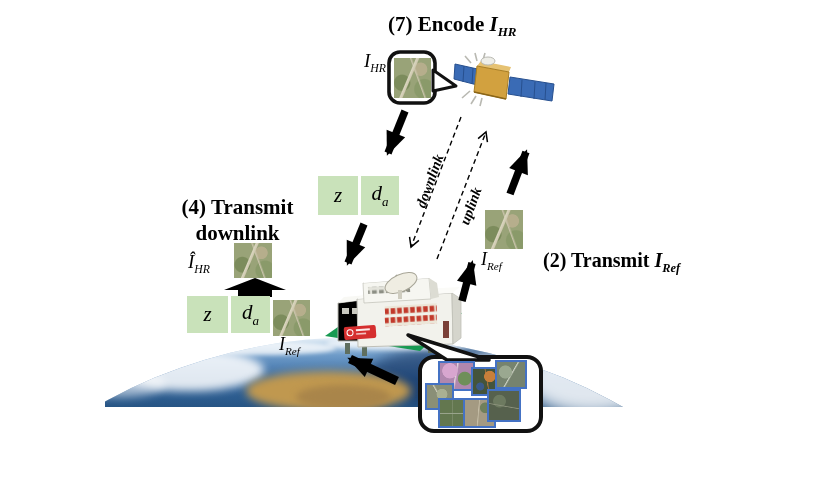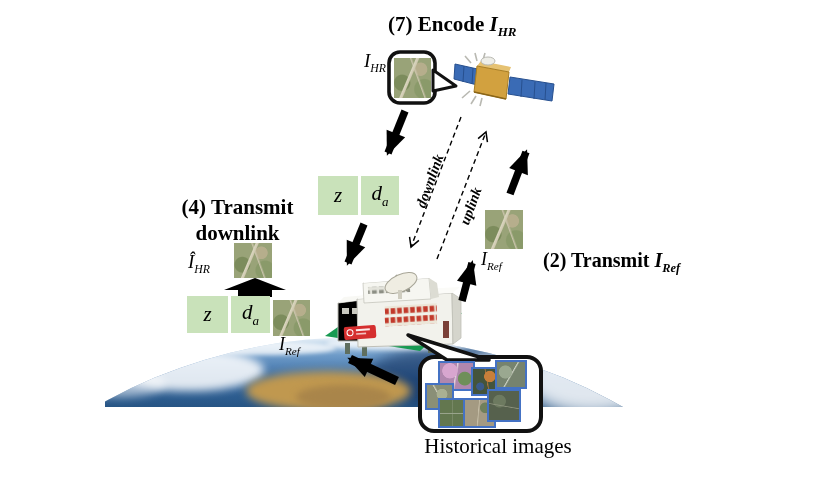--- a/index.html
+++ b/index.html
@@ -210,17 +210,14 @@
 
 
   <div class="coll v-pink" style="left:438px;top:361px;width:33px;height:26px;"></div>
   <div class="coll v-darkorange" style="left:471px;top:367px;width:24px;height:25px;"></div>
   <div class="coll v-grayg" style="left:495px;top:360px;width:28px;height:25px;"></div>
   <div class="coll v-olive" style="left:425px;top:383px;width:25px;height:23px;"></div>
   <div class="coll v-urban" style="left:438px;top:398px;width:25px;height:26px;"></div>
   <div class="coll v-tan" style="left:463px;top:398px;width:29px;height:26px;"></div>
   <div class="coll v-darkurban" style="left:487px;top:389px;width:30px;height:29px;"></div>
 
-  <div class="t" style="left:398px;top:434px;width:200px;text-align:center;font-size:21px;">
-    <span>Historical images</span>
-  </div>
 
 </div>
 
 </body></html>

